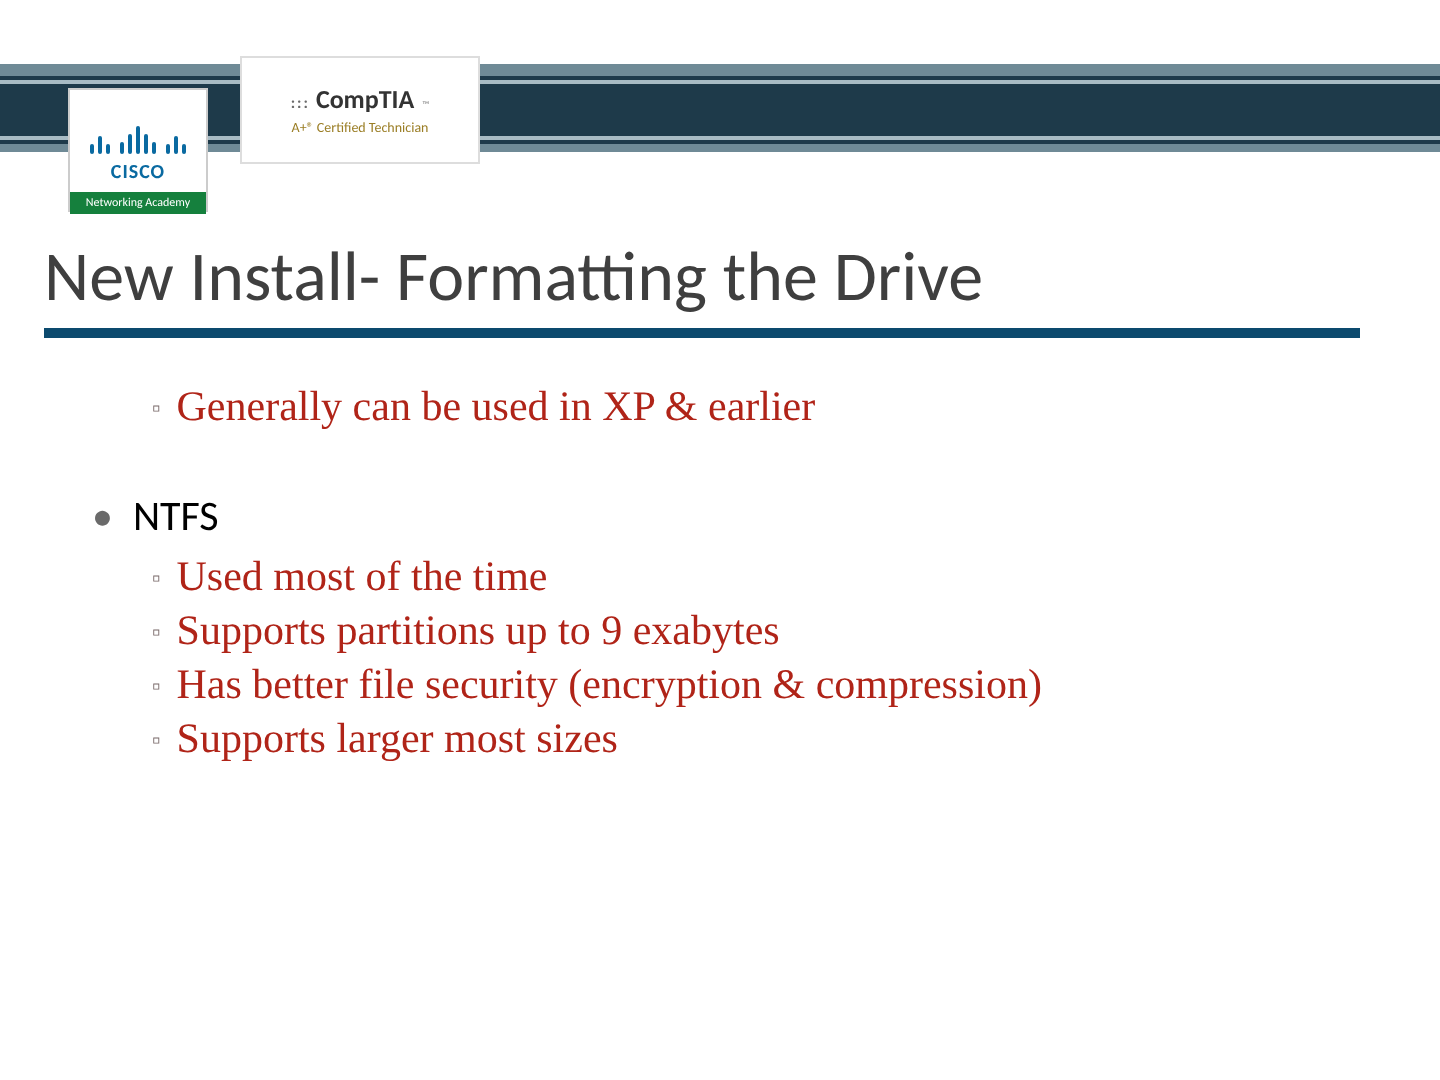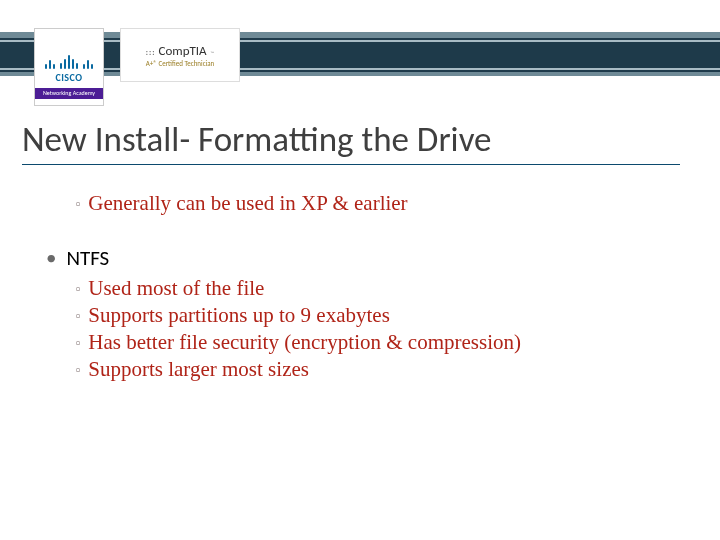--- a/index.html
+++ b/index.html
@@ -22,37 +22,37 @@
   .topband .thinsep {
     position: absolute; left: 0; right: 0; top: 8px; height: 2px; background: #a8bbc4;
   }
   .topband .thinsep2 {
     position: absolute; left: 0; right: 0; bottom: 6px; height: 2px; background: #a8bbc4;
   }
 
   
   .badges { position: absolute; top: 28px; left: 34px; display: flex; align-items: flex-start; gap: 16px; z-index: 5; }
   .badge { background: #fff; border: 1px solid #ccc; display:flex; flex-direction: column; align-items:center; justify-content:center; }
-  .badge.cisco { width: 70px; height: 78px; padding-top: 20px; }
+  .badge.cisco { width: 70px; height: 62px; padding-top: 20px; margin-top: 16px; }
   .badge.cisco .bars { display:flex; gap:2px; align-items:flex-end; height:14px; }
   .badge.cisco .bars span { width:2px; background:#0a6aa1; border-radius:1px; }
   .badge.cisco .name { font-size:10px; font-weight:bold; color:#0a6aa1; margin-top:2px; letter-spacing:0.5px; }
-  .badge.cisco .foot { margin-top:4px; width:100%; padding:2px 0; background:#4c1d95; color:#fff; font-size:6px; text-align:center; line-height:1.1; }
+  .badge.cisco .foot { margin-top:4px; width:100%; padding:2px 0; background:#15803d; color:#fff; font-size:6px; text-align:center; line-height:1.1; }
   .badge.comptia { width: 120px; height: 54px; padding: 4px 6px; border-color:#ddd; }
   .badge.comptia .row1 { display:flex; align-items:baseline; gap:3px; }
   .badge.comptia .dots { letter-spacing:1px; font-size:8px; color:#6a6a6a; font-weight:bold; }
-  .badge.comptia .ctext { font-size:13px; font-weight:normal; color:#333; }
+  .badge.comptia .ctext { font-size:13px; font-weight:bold; color:#333; }
   .badge.comptia .tm { font-size:5px; color:#888; margin-left:1px; }
   .badge.comptia .row2 { font-size:7px; color:#9a7d24; text-align:center; width:100%; line-height:1.1; margin-top:2px; }
 
   
   .title {
     position: absolute; left: 22px; top: 118px; right: 40px;
     font-size: 35px; color: #3f3f3f; font-weight: 400;
-    border-bottom: 1px solid #0c4a6e; padding-bottom: 4px;
+    border-bottom: 5px solid #0c4a6e; padding-bottom: 4px;
   }
 
   
   .body { position: absolute; left: 46px; top: 190px; right: 30px; color: #1a1a1a; }
   .section { margin-bottom: 28px; }
   .lvl1 { font-size: 21px; color: #000; margin-bottom: 4px; }
   .lvl1 .bul { color: #6a6a6a; margin-right: 10px; }
   .lvl2 { font-size: 21px; color: #b02418; margin-left: 30px; line-height: 1.28; font-family: Liberation Serif, serif; }
   .lvl2 .sq { color: #7a6a6a; font-size: 12px; margin-right: 8px; display:inline-block; transform: translateY(-2px); }
   ul { list-style: none; }
@@ -105,21 +105,21 @@
       <ul>
         <li class="lvl2"><span class="sq">▫</span><span>Generally can be used in XP &amp; earlier</span></li>
       </ul>
     </div>
 
     <div class="section">
       <div class="lvl1">
         <span class="bul">•</span><span>NTFS</span>
       </div>
       <ul>
-        <li class="lvl2"><span class="sq">▫</span><span>Used most of the file</span></li>
+        <li class="lvl2"><span class="sq">▫</span><span>Used most of the time</span></li>
         <li class="lvl2"><span class="sq">▫</span><span>Supports partitions up to 9 exabytes</span></li>
         <li class="lvl2"><span class="sq">▫</span><span>Has better file security (encryption &amp; compression)</span></li>
         <li class="lvl2"><span class="sq">▫</span><span>Supports larger most sizes</span></li>
       </ul>
     </div>
 
   </div>
 
 </div>
 

